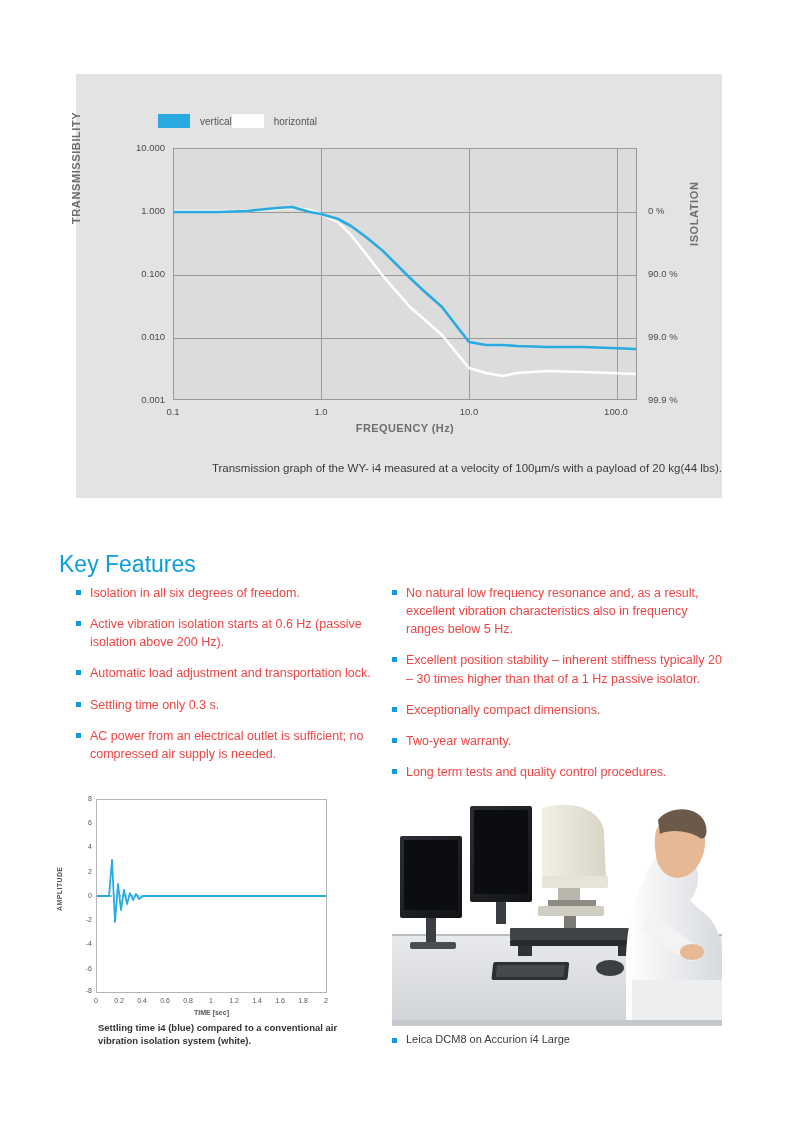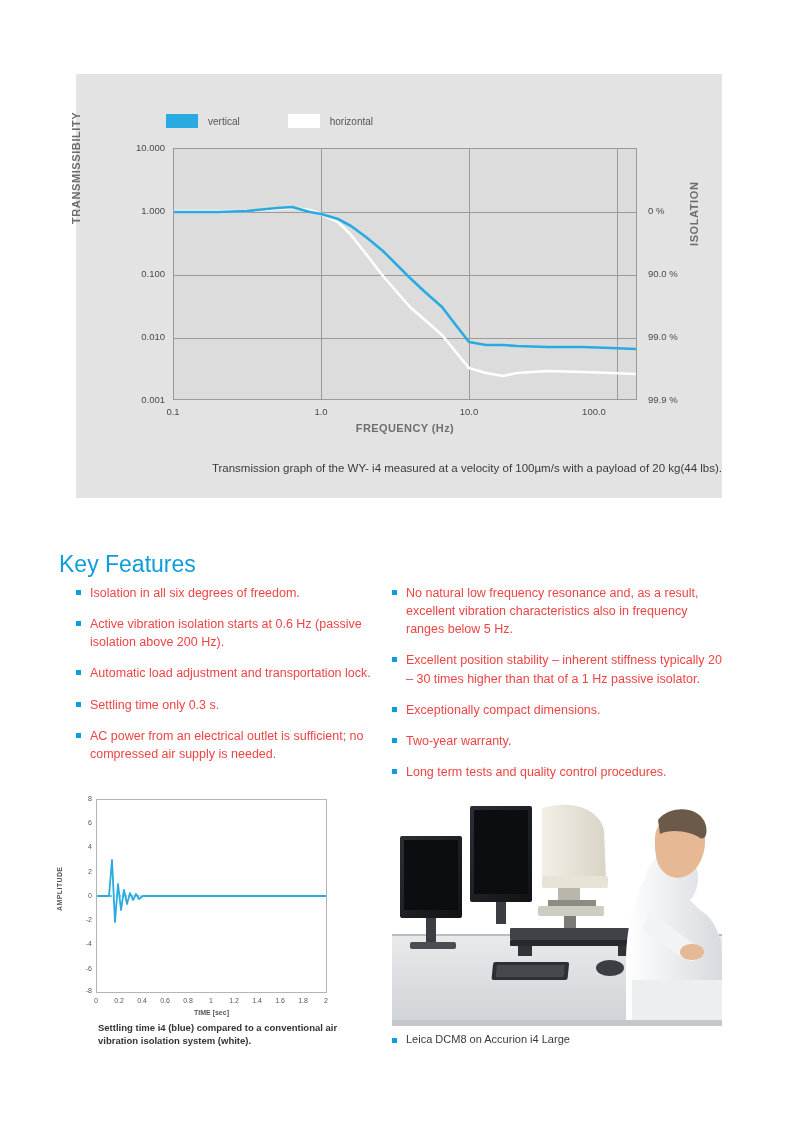--- a/index.html
+++ b/index.html
@@ -20,25 +20,24 @@
   .chart-panel {
     position: absolute;
     left: 76px;
     top: 74px;
     width: 646px;
     height: 424px;
     background: #e3e3e3;
   }
   .legend {
     position: absolute;
-    left: 90px;
+    left: 82px;
     top: 40px;
     display: flex;
     align-items: center;
-    gap: 48px;
   }
   .legend-entry {
     display: flex;
     align-items: center;
     gap: 10px;
   }
   .legend-swatch {
     width: 32px;
     height: 14px;
     display: block;
@@ -298,21 +297,21 @@
     <div class="y-tick-label" style="left:33px; top:258px;">0.001</div>
 
     <div class="y2-tick-label" style="left:572px; top:69px;">0 %</div>
     <div class="y2-tick-label" style="left:572px; top:132px;">90.0 %</div>
     <div class="y2-tick-label" style="left:572px; top:195px;">99.0 %</div>
     <div class="y2-tick-label" style="left:572px; top:258px;">99.9 %</div>
 
     <div class="x-tick-label" style="left:72px; top:270px;">0.1</div>
     <div class="x-tick-label" style="left:220px; top:270px;">1.0</div>
     <div class="x-tick-label" style="left:368px; top:270px;">10.0</div>
-    <div class="x-tick-label" style="left:493px; top:270px;">100.0</div>
+    <div class="x-tick-label" style="left:515px; top:270px;">100.0</div>
 
     <div class="plot-box">
 
       <div class="grid-v" style="left:147px;"></div>
       <div class="grid-v" style="left:295px;"></div>
       <div class="grid-v" style="left:443px;"></div>
 
       <div class="grid-h" style="top:63px;"></div>
       <div class="grid-h" style="top:126px;"></div>
       <div class="grid-h" style="top:189px;"></div>

